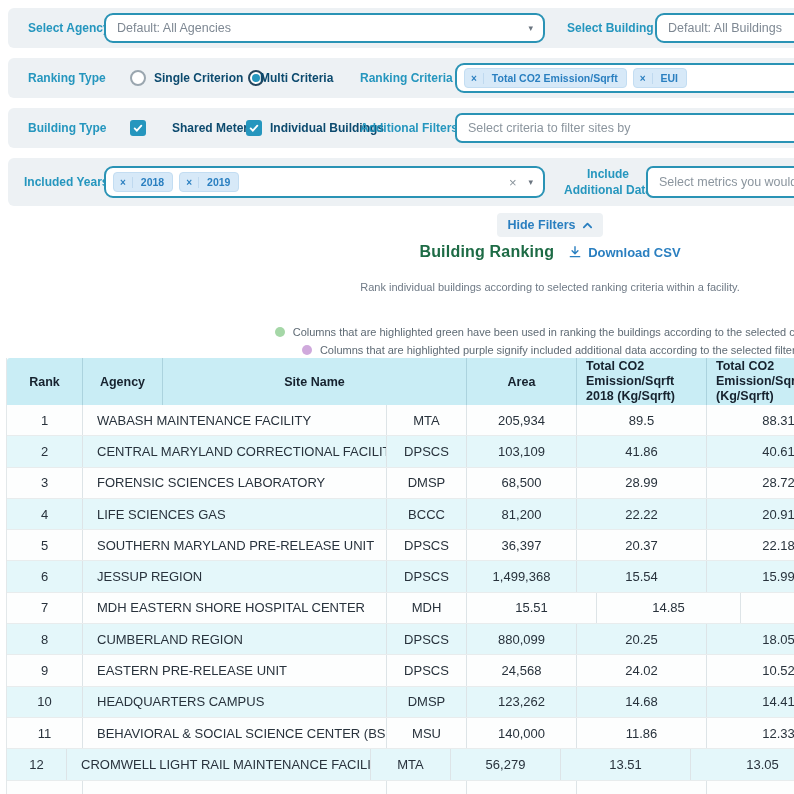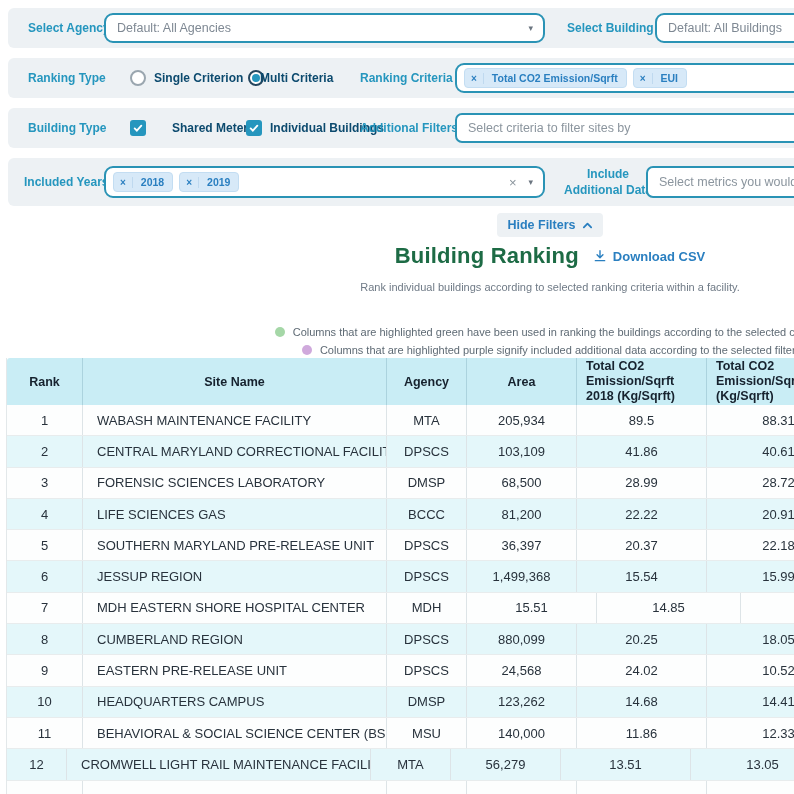--- a/index.html
+++ b/index.html
@@ -47,21 +47,21 @@
               line-height:1.35; }
 
   
   .centerrow { position:absolute; left:0; width:1100px; display:flex;
                justify-content:center; align-items:center; }
   .hide-wrap { top:213px; }
   .hide-pill { display:inline-flex; align-items:center; gap:6px; background:#edf1f4;
                border-radius:4px; padding:5px 10px; color:#2a7fc0; font-size:12.5px;
                font-weight:700; cursor:pointer; }
   .title-row { top:243px; gap:14px; }
-  .page-title { font-size:22px; font-weight:800; color:#1d6b45; letter-spacing:.2px; }
+  .page-title { font-size:16px; font-weight:800; color:#1d6b45; letter-spacing:.2px; }
   .csv-link { display:inline-flex; align-items:center; gap:6px; color:#2a7fc0;
               font-size:13px; font-weight:700; cursor:pointer; }
   .subtitle { top:281px; font-size:11px; color:#6f7a86; }
   .legend { position:absolute; left:0; top:323px; width:1100px; }
   .legend-line { display:flex; justify-content:center; align-items:center; gap:8px;
                  height:18px; font-size:11px; color:#5e6a74; }
   .ldot { width:10px; height:10px; border-radius:50%; flex:none; }
 
   
   .table { position:absolute; left:6px; top:358px; width:844px;
@@ -185,22 +185,22 @@
       </div>
       <div class="legend-line">
         <span class="ldot" style="background: rgb(207, 169, 220);"></span>
         <span>Columns that are highlighted purple signify included additional data according to the selected filter.</span>
       </div>
     </div>
 
   <div class="table">
     <div class="thead" id="thead">
         <div class="th" style="width: 76px;">Rank</div>
+        <div class="th" style="width: 80px;">Agency</div>
         <div class="th" style="width: 304px;">Site Name</div>
-        <div class="th" style="width: 80px;">Agency</div>
         <div class="th" style="width: 110px;">Area</div>
         <div class="th left" style="width: 130px;">Total CO2 Emission/Sqrft 2018 (Kg/Sqrft)</div>
         <div class="th left" style="width: 144px;">Total CO2 Emission/Sqrft 2019 (Kg/Sqrft)</div>
       </div>
     <div id="tbody">
         <div class="tr">
           <div class="td" style="width: 76px;">1</div>
           <div class="td left" style="width: 304px;">WABASH MAINTENANCE FACILITY</div>
           <div class="td" style="width: 80px;">MTA</div>
           <div class="td" style="width: 110px;">205,934</div>

